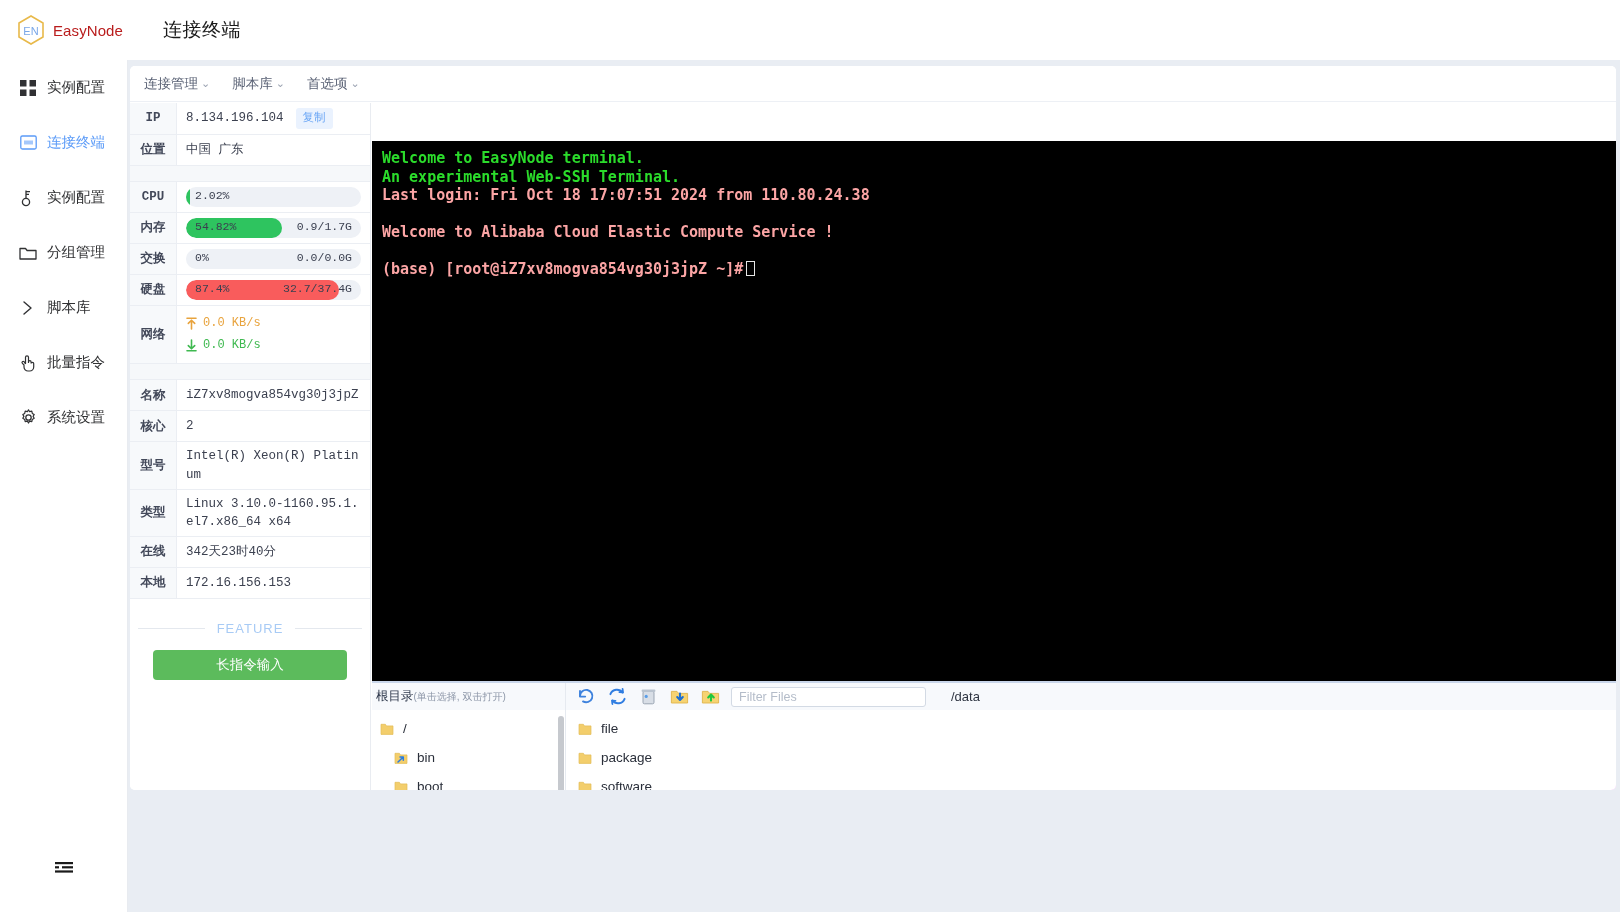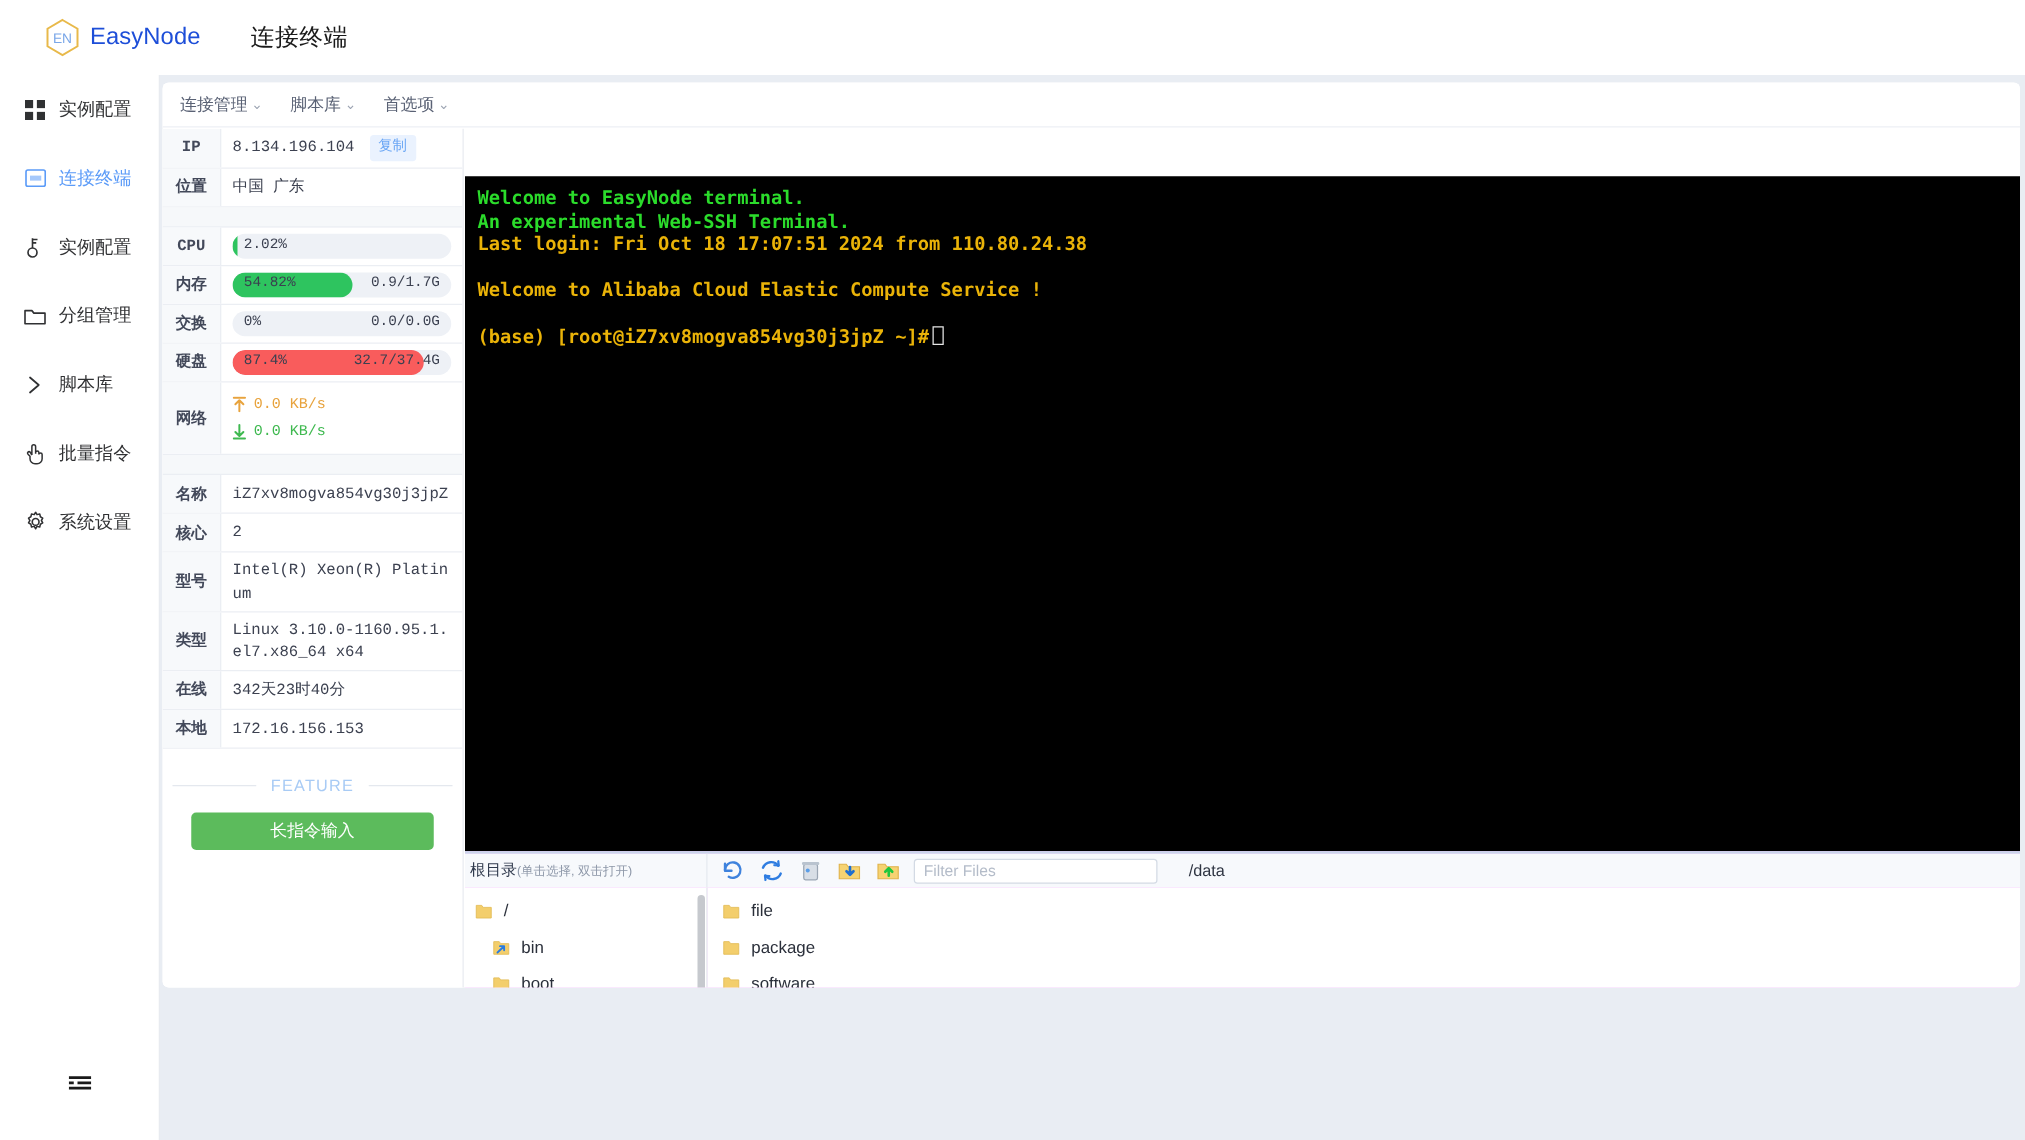--- a/index.html
+++ b/index.html
@@ -10,24 +10,24 @@
     overflow: hidden;
   }
   body { position: relative; }
 
   
   .topbar {
     position: absolute; left: 0; top: 0; width: 1620px; height: 60px;
     background: #ffffff; display: flex; align-items: center;
   }
   .logo-wrap { display: flex; align-items: center; margin-left: 16px; }
-  .hexlogo { width: 30px; height: 32px; position: relative; margin-left: 19px; }
+  .hexlogo { width: 30px; height: 32px; position: relative; }
   .hexlogo svg { display: block; }
   .brand {
-    font-size: 19px; color: #1d4ed8; margin-left: 7px; letter-spacing: .1px;
+    font-size: 15px; color: #b91c1c; margin-left: 7px; letter-spacing: .1px;
   }
   .page-title {
     font-size: 19px; color: #1a1a1a; margin-left: 40px; letter-spacing: .5px;
   }
 
   
   .sidebar {
     position: absolute; left: 0; top: 60px; width: 128px; height: 852px;
     background: #ffffff; border-right: 1px solid #e8ebf0;
   }
@@ -155,21 +155,21 @@
 
   .terminal {
     position: absolute; left: 0; top: 38px; width: 1244px; height: 540px;
     background: #000; padding: 8px 0 0 10px; overflow: hidden;
   }
   .termline {
     font-family: "DejaVu Sans Mono", "Liberation Mono", monospace;
     font-size: 15px; line-height: 18.5px; white-space: pre; font-weight: bold;
   }
   .c-green { color: #2bdc2b; }
-  .c-white { color: #eab308; }
+  .c-white { color: #fca5a5; }
   .cursor {
     display: inline-block; width: 9px; height: 15px;
     border: 1px solid #e6e6e6; vertical-align: -2px; margin-left: 3px;
   }
 
   
   .filemgr {
     position: absolute; left: 0; top: 578px; width: 1244px; height: 223px;
     background: #f0abfc; border-top: 2px solid #c9d6ea;
   }

